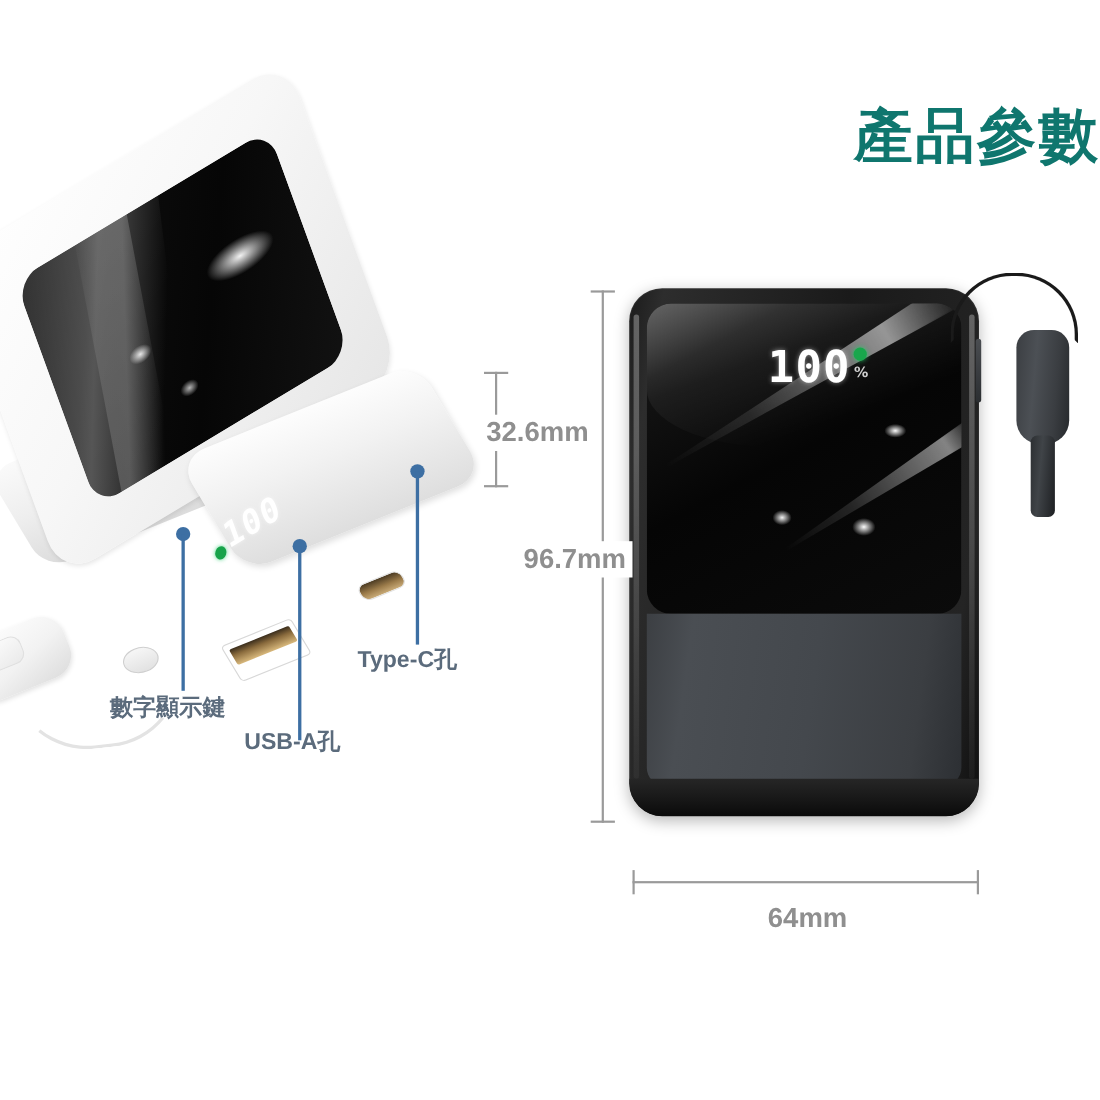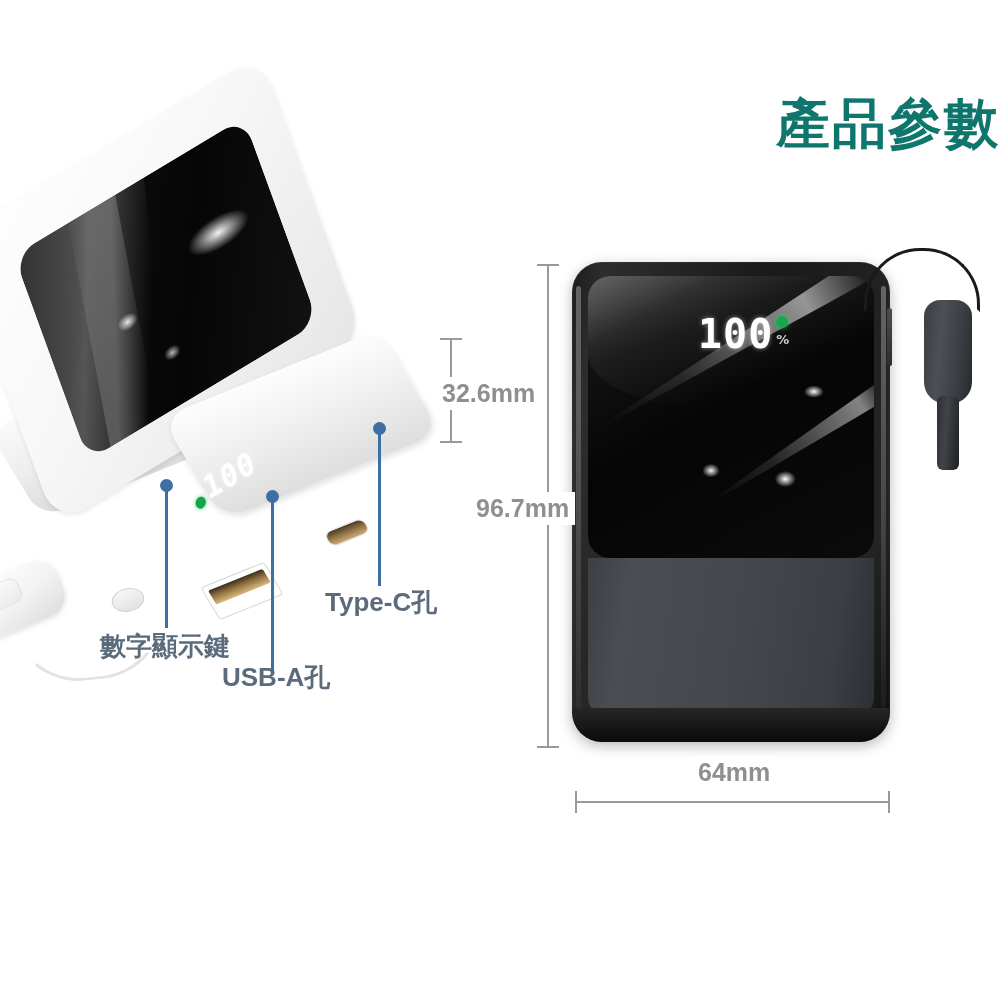--- a/index.html
+++ b/index.html
@@ -442,21 +442,21 @@
   .callout-dot {
     position: absolute;
     width: 13px;
     height: 13px;
     border-radius: 50%;
     background: #3d6fa3;
   }
   .callout-label {
     position: absolute;
     color: #5b6b7c;
-    font-size: 26px;
+    font-size: 21px;
     font-weight: 700;
     white-space: nowrap;
     user-select: none;
   }
 </style>
 </head>
 <body>
 
 <div id="stage">
 
@@ -518,21 +518,21 @@
     <div class="dim-cap-h" style="left:537px; top:264px;"></div>
     <div class="dim-line-v" style="left:547px; top:264px; height:484px;"></div>
     <div class="dim-cap-h" style="left:537px; top:746px;"></div>
     <div class="dim-label" style="left:470px; top:492px;">96.7mm</div>
   </div>
 
   <div>
     <div class="dim-cap-v" style="left:575px; top:791px;"></div>
     <div class="dim-line-h" style="left:575px; top:801px; width:315px;"></div>
     <div class="dim-cap-v" style="left:888px; top:791px;"></div>
-    <div class="dim-label" style="left:692px; top:756px;">64mm</div>
+    <div class="dim-label" style="left:692px; top:819px;">64mm</div>
   </div>
 
   <div>
     <div class="callout-dot" style="left:160px; top:479px;"></div>
     <div class="callout-line" style="left:165px; top:486px; height:142px;"></div>
     <div class="callout-label" style="left:100px; top:629px;">數字顯示鍵</div>
   </div>
 
   <div>
     <div class="callout-dot" style="left:266px; top:490px;"></div>

